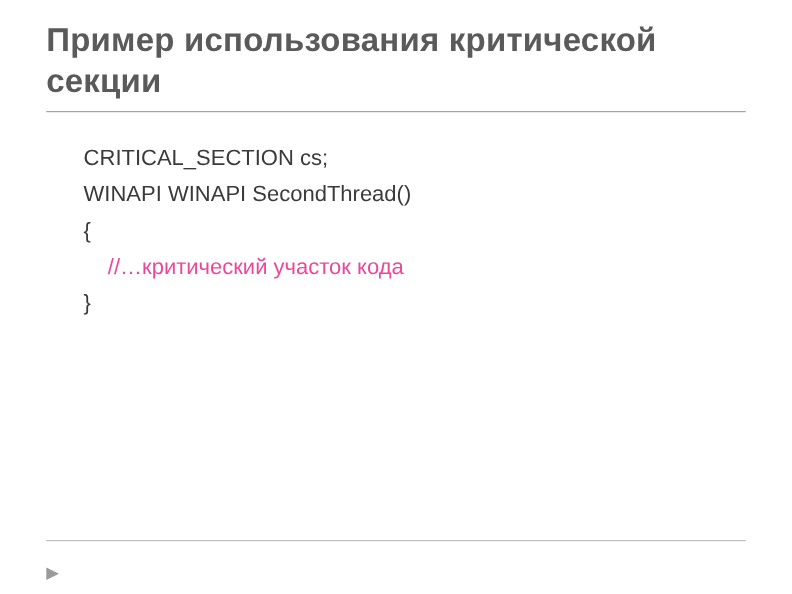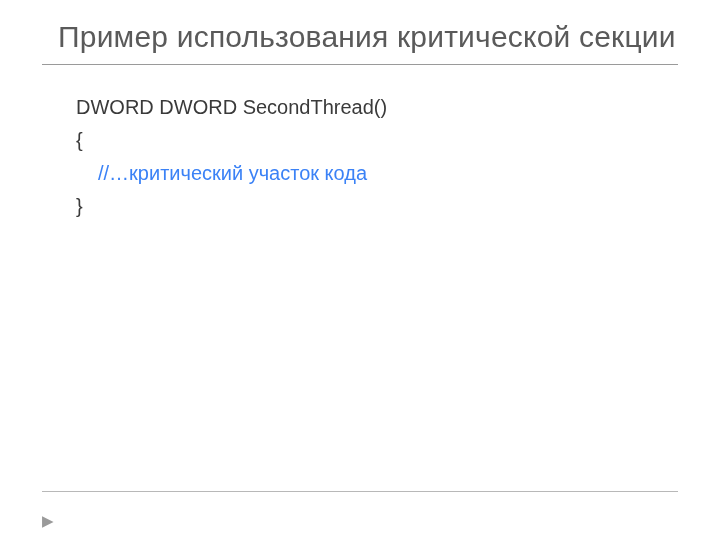--- a/index.html
+++ b/index.html
@@ -15,44 +15,44 @@
     position: relative;
     width: 720px;
     height: 540px;
     box-sizing: border-box;
     padding: 18px 42px 0 42px;
   }
   .title {
     color: #5a5a5a;
     font-size: 30px;
     line-height: 1.25;
-    font-weight: 400;
+    font-weight: 700;
     letter-spacing: 0.2px;
-    margin: 0 0 8px 16px;
+    margin: 0 0 8px 0;
   }
   .rule {
     border: none;
     border-top: 1px solid #9a9a9a;
     margin: 4px 0 26px 0;
   }
   .code-block {
     margin-left: 34px;
     font-size: 20px;
     line-height: 1.65;
     color: #3a3a3a;
     font-weight: 400;
   }
   .code-line {
     white-space: pre;
   }
   .indent {
     padding-left: 22px;
   }
   .comment {
-    color: #3b82f6;
+    color: #ec4899;
     font-weight: 400;
   }
   .footer-rule {
     position: absolute;
     left: 42px;
     right: 42px;
     bottom: 40px;
     border: none;
     border-top: 1px solid #b8b8b8;
   }
@@ -67,21 +67,22 @@
 </style>
 </head>
 <body>
 
 <div class="slide">
 
   <h1 class="title">Пример использования критической секции</h1>
   <hr class="rule">
 
   <div class="code-block">
-    <div class="code-line">DWORD DWORD SecondThread()</div>
+    <div class="code-line">CRITICAL_SECTION cs;</div>
+    <div class="code-line">WINAPI WINAPI SecondThread()</div>
     <div class="code-line">{</div>
     <div class="code-line indent comment">//…критический участок кода</div>
     <div class="code-line">}</div>
   </div>
 
   <hr class="footer-rule">
   <div class="footer-arrow">▶</div>
 
 </div>
 

